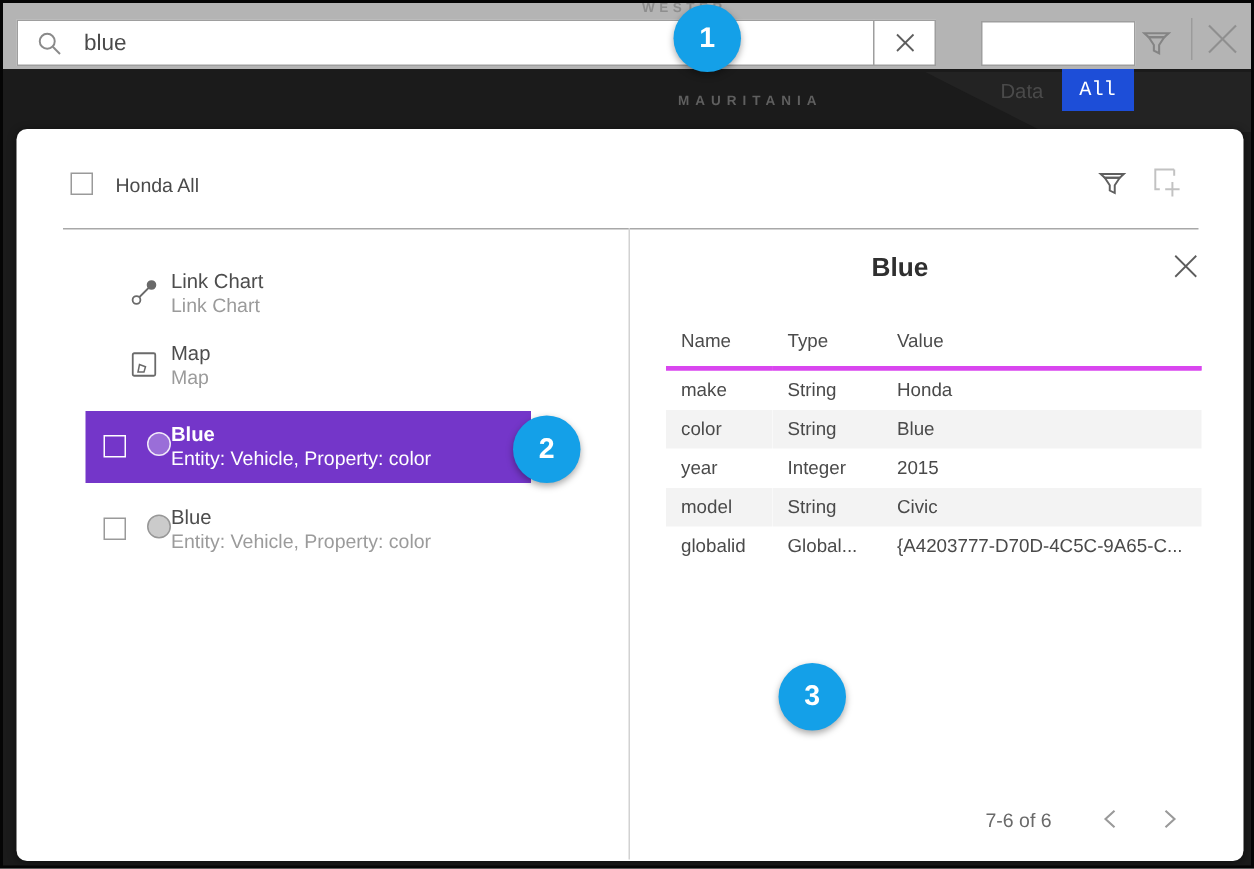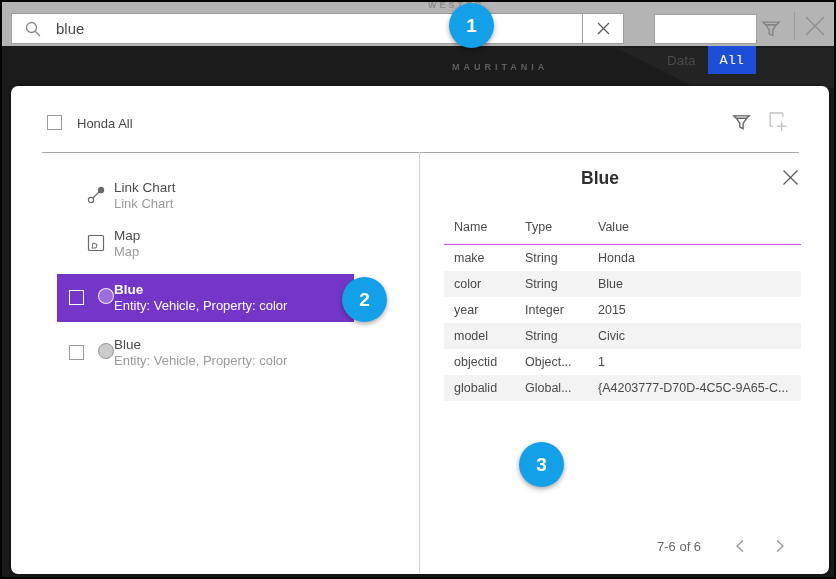--- a/index.html
+++ b/index.html
@@ -63,21 +63,21 @@
   .result-row.selected .row-circle { background:rgba(255,255,255,.28); border-color:rgba(255,255,255,.85); }
 
   
   .detail-title { position:absolute; left:409px; top:82px; width:360px; text-align:center;
             font-size:17.5px; font-weight:600; color:#2f2f2f; }
   .detail-close { position:absolute; left:766px; top:78px; width:26px; height:26px;
             display:flex; align-items:center; justify-content:center; cursor:pointer; color:#5c5c5c; }
   .detail-table { position:absolute; left:433px; top:128px; width:357px; border-collapse:collapse;
             font-size:12.5px; color:#4a4a4a; table-layout:fixed; }
   .detail-table th { text-align:left; font-weight:normal; color:#4c4c4c; padding:6px 4px 10px 10px;
-            border-bottom:1px solid #d946ef; }
+            border-bottom:3px solid #d946ef; }
   .detail-table td { padding:6px 4px 6px 10px; height:26px; white-space:nowrap; overflow:hidden; }
   .detail-table tbody tr:nth-child(even) { background:#f3f3f3; }
   .col-name { width:71px; } .col-type { width:73px; }
   .pagination-label { position:absolute; left:646px; top:453px; font-size:13px; color:#6a6a6a; }
   .page-btn { position:absolute; top:448px; width:24px; height:24px; display:flex;
             align-items:center; justify-content:center; color:#adadad; cursor:pointer; }
   .page-prev { left:717px; } .page-next { left:757px; }
 
   
   .callout { position:absolute; width:45px; height:45px; border-radius:50%; background:#14a0e8;
@@ -241,25 +241,20 @@
           <td>year</td>
           <td>Integer</td>
           <td>2015</td>
         </tr>
         <tr>
           <td>model</td>
           <td>String</td>
           <td>Civic</td>
         </tr>
         <tr>
-          <td>objectid</td>
-          <td>Object...</td>
-          <td>1</td>
-        </tr>
-        <tr>
           <td>globalid</td>
           <td>Global...</td>
           <td>{A4203777-D70D-4C5C-9A65-C...</td>
         </tr>
       </tbody>
     </table>
 
     <div class="pagination-label">7-6 of 6</div>
     <div class="page-btn page-prev">
       <span>

